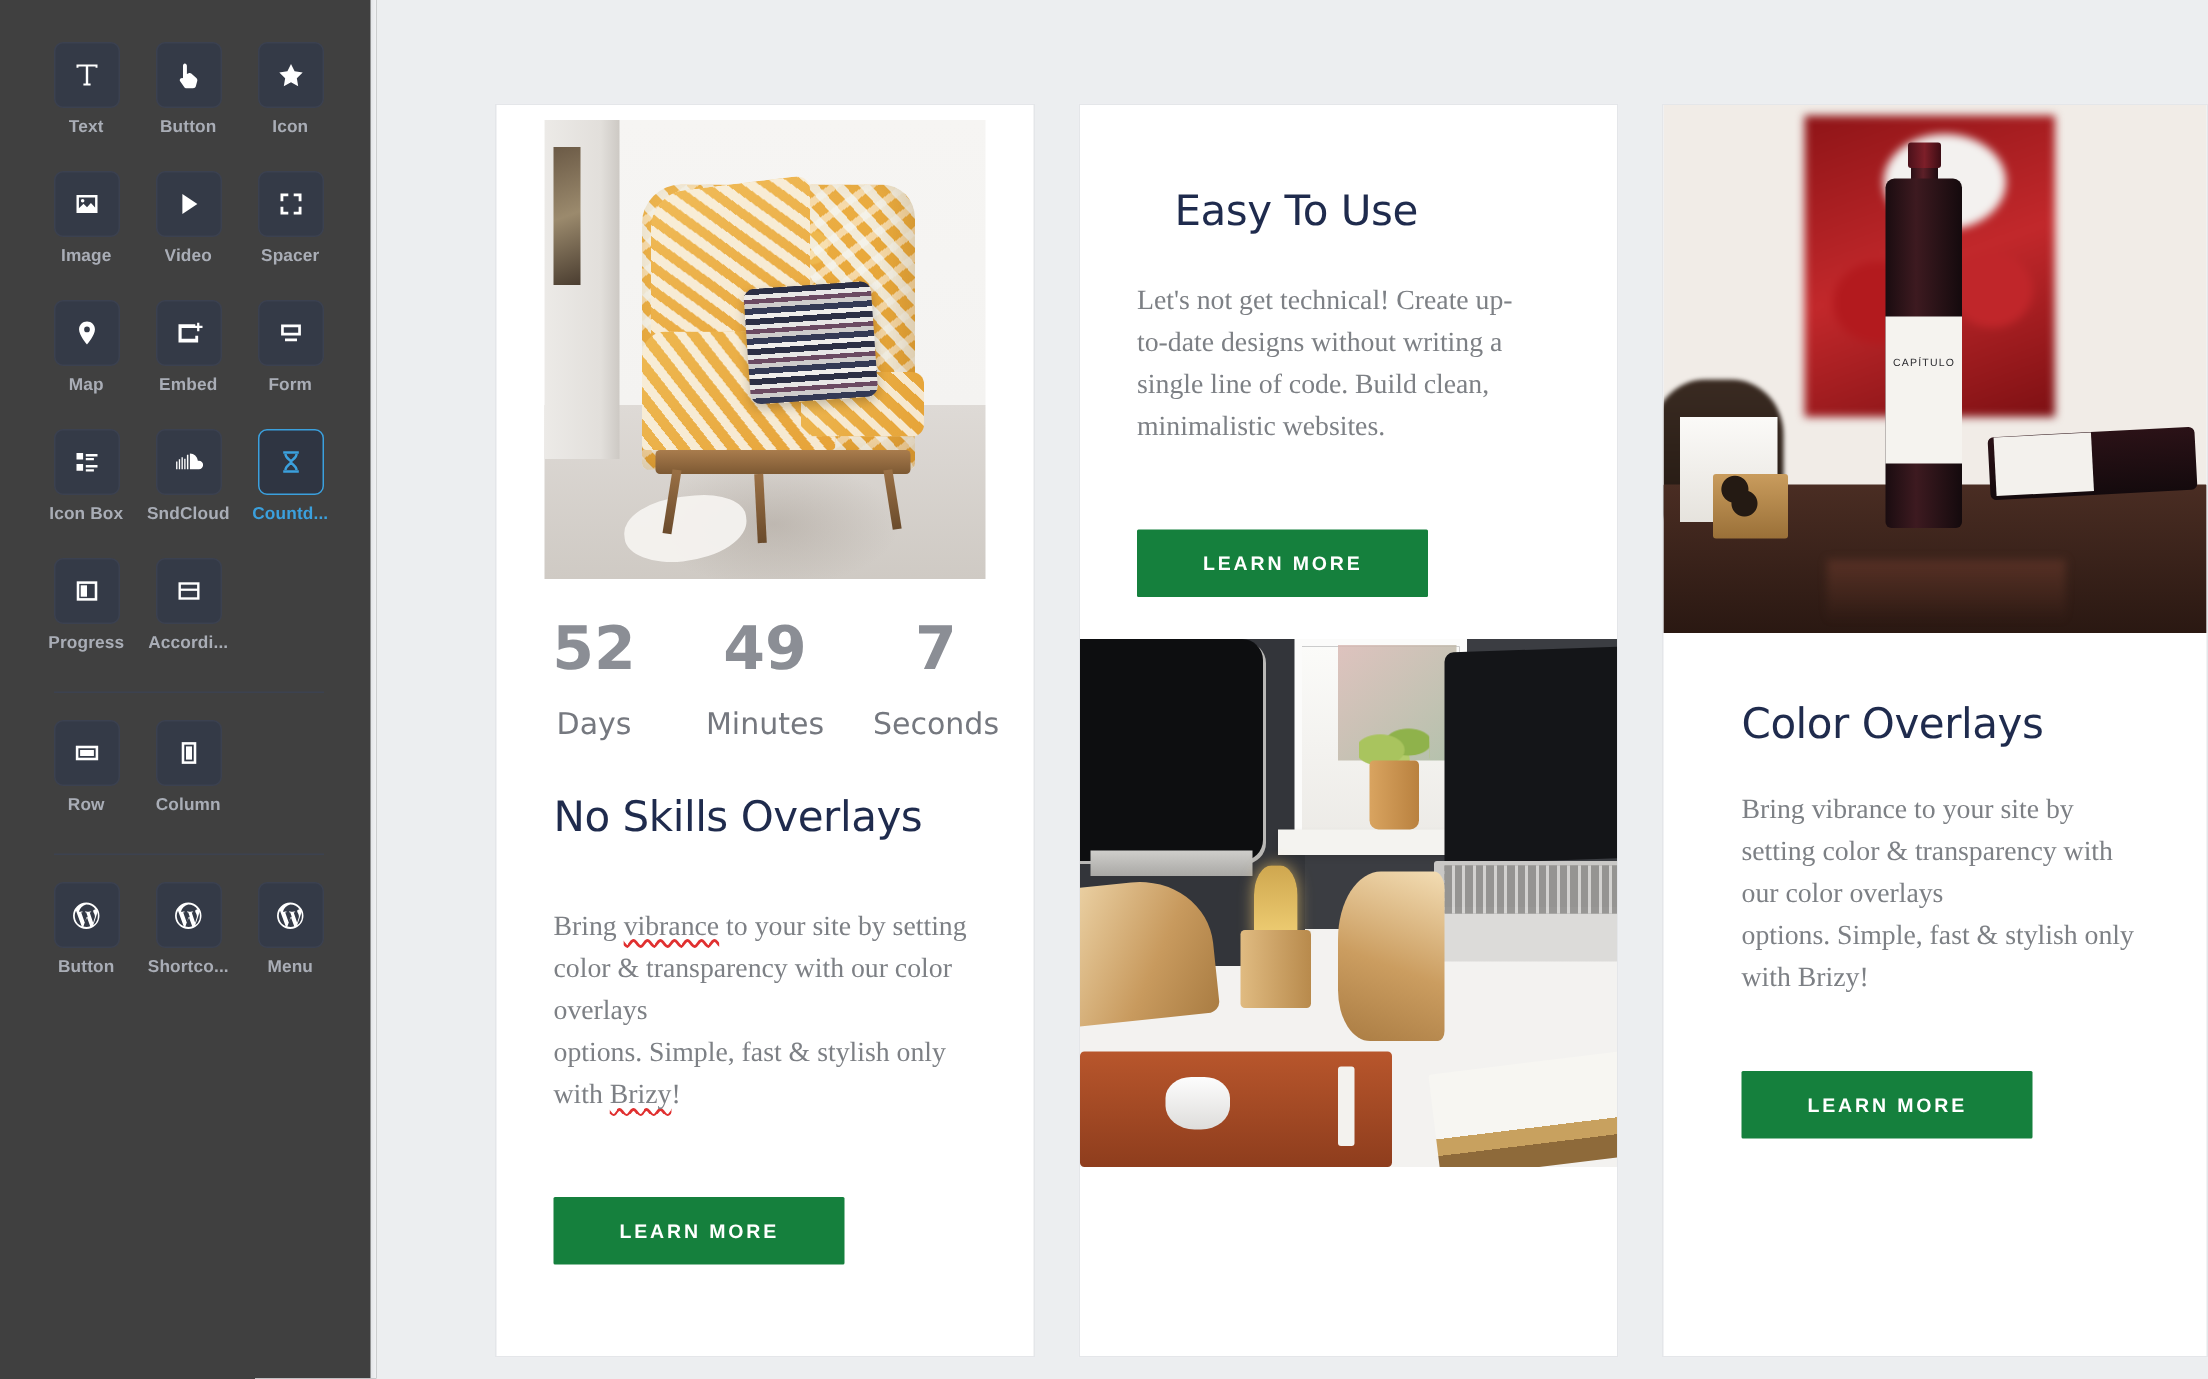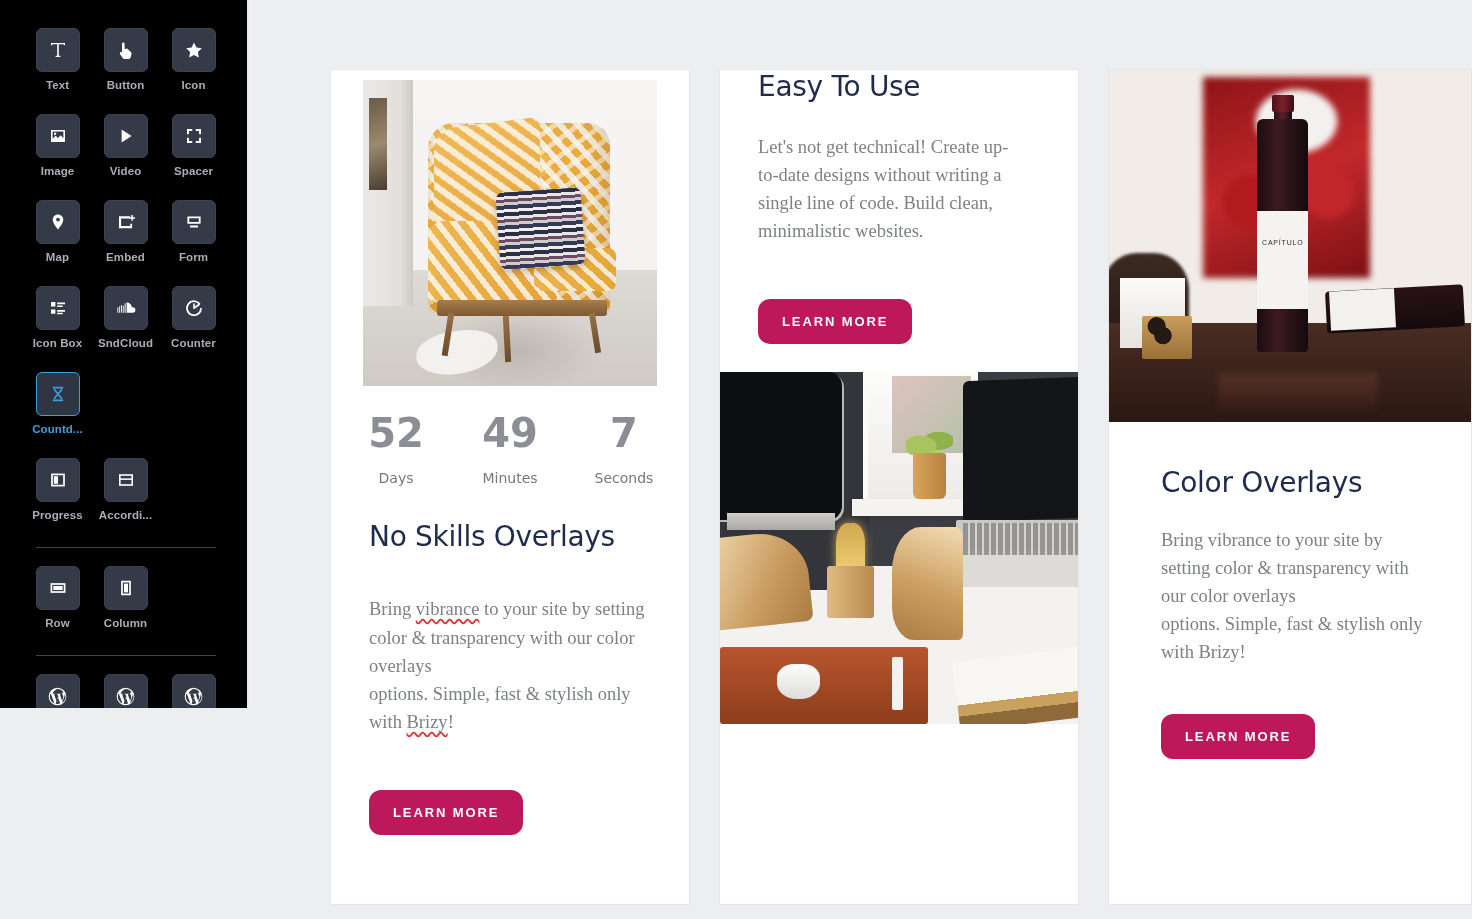--- a/index.html
+++ b/index.html
@@ -6,22 +6,22 @@
   html, body {
     width: 1472px; height: 919px;
     overflow: hidden;
     font-family: "Liberation Sans", sans-serif;
     background: #eceef0;
   }
   .app { display: flex; width: 1472px; height: 919px; position: relative; }
 
   
   .sidebar {
-    width: 251px; height: 708px;
-    background: #000000;
+    width: 251px; height: 919px;
+    background: #404040;
     flex: 0 0 251px;
     padding: 22px 0 0 0;
     overflow: hidden;
     position: relative;
   }
   .sb-grid {
     display: grid;
     grid-template-columns: repeat(3, 68px);
     justify-content: center;
     column-gap: 0px;
@@ -122,49 +122,49 @@
     line-height: 1.52;
     color: #7d8085;
   }
   .squiggle {
     text-decoration: underline wavy #e03030;
     text-decoration-skip-ink: none;
     text-underline-offset: 3px;
   }
   .btn-learn {
     display: inline-block;
-    background: #be185d;
+    background: #15803d;
     color: #ffffff;
     font-size: 13px;
     font-weight: 700;
     letter-spacing: 1.9px;
-    padding: 15px 24px;
+    padding: 15px 44px;
     border: none;
-    border-radius: 12px;
+    border-radius: 1px;
     cursor: pointer;
     font-family: "Liberation Sans", sans-serif;
   }
 
   
   .countdown {
     display: flex;
     padding: 24px 22px 0 22px;
     justify-content: space-between;
   }
   .cd-unit { width: 86px; text-align: center; }
   .cd-num {
     font-size: 40px;
     font-weight: 700;
     color: #8b8e95;
     font-family: "DejaVu Sans", sans-serif;
     line-height: 1.15;
   }
   .cd-lab {
     margin-top: 13px;
-    font-size: 14px;
+    font-size: 20px;
     color: #75787f;
     font-family: "DejaVu Sans", sans-serif;
     line-height: 1.35;
     word-break: break-all;
   }
 
   
   .img-chair {
     background:
       radial-gradient(ellipse 120px 60px at 52% 88%, rgba(150,140,130,.35), rgba(0,0,0,0) 70%),
@@ -514,30 +514,20 @@
       <div class="sb-item">
         <div class="sb-tile">
           <svg width="22" height="20" viewBox="0 0 22 20">
             <path class="gl" d="M2.4 9.6h.9v5.2h-.9zM4.2 8.2h.9v6.6h-.9zM6 6.9h.9v7.9H6zM7.8 7.8h.9v7h-.9zM9.6 5.2h1v9.6h-1z"></path>
             <path class="gl" d="M11.6 4.4c2.8 0 5 2.1 5.3 4.8h.7a2.8 2.8 0 010 5.6h-6z"></path>
           </svg>
         </div>
         <div class="sb-label">SndCloud</div>
       </div>
 
-      <div class="sb-item">
-        <div class="sb-tile">
-          <svg width="20" height="20" viewBox="0 0 20 20">
-            <path class="st" fill="none" stroke="#ffffff" stroke-width="1.7" d="M15.8 6.3A7 7 0 1017 10"></path>
-            <path class="gl" d="M9.2 5.6h1.6v5.1H9.2z"></path>
-            <path class="gl" d="M9.4 9.4l5.6-3.8 1 1.4-5.7 3.9z"></path>
-          </svg>
-        </div>
-        <div class="sb-label">Counter</div>
-      </div>
 
       <div class="sb-item selected">
         <div class="sb-tile">
           <svg width="20" height="20" viewBox="0 0 20 20">
             <path class="gl" d="M4.8 2.8h10.4v1.7H4.8zM4.8 15.5h10.4v1.7H4.8z"></path>
             <path class="st" fill="none" stroke="#ffffff" stroke-width="1.6" d="M6.3 4.6c0 3 3.7 4 3.7 5.4s-3.7 2.4-3.7 5.4M13.7 4.6c0 3-3.7 4-3.7 5.4s3.7 2.4 3.7 5.4"></path>
           </svg>
         </div>
         <div class="sb-label">Countd...</div>
       </div>
@@ -660,21 +650,21 @@
         <div class="card-pad" style="padding-top:42px;">
           <p class="body-text"><span>Bring </span><span class="squiggle">vibrance</span><span> to your site by setting color &amp; transparency with our color overlays</span><br><span>options. Simple, fast &amp; stylish only with </span><span class="squiggle">Brizy</span><span>!</span></p>
         </div>
 
         <div class="card-pad" style="padding-top:54px;">
           <button class="btn-learn">LEARN MORE</button>
         </div>
       </section>
 
       <section class="card">
-        <div class="card-pad" style="">
+        <div class="card-pad" style="padding-top:54px;margin-left:25px;">
           <h2 class="h-title">Easy To Use</h2>
         </div>
         <div class="card-pad" style="padding-top:29px;">
           <p class="body-text" style="max-width:268px;">Let's not get technical! Create up-to-date designs without writing a single line of code. Build clean, minimalistic websites.</p>
         </div>
         <div class="card-pad" style="padding-top:54px; padding-bottom:28px;">
           <button class="btn-learn">LEARN MORE</button>
         </div>
 
         <div class="photo photo-desk img-desk">

